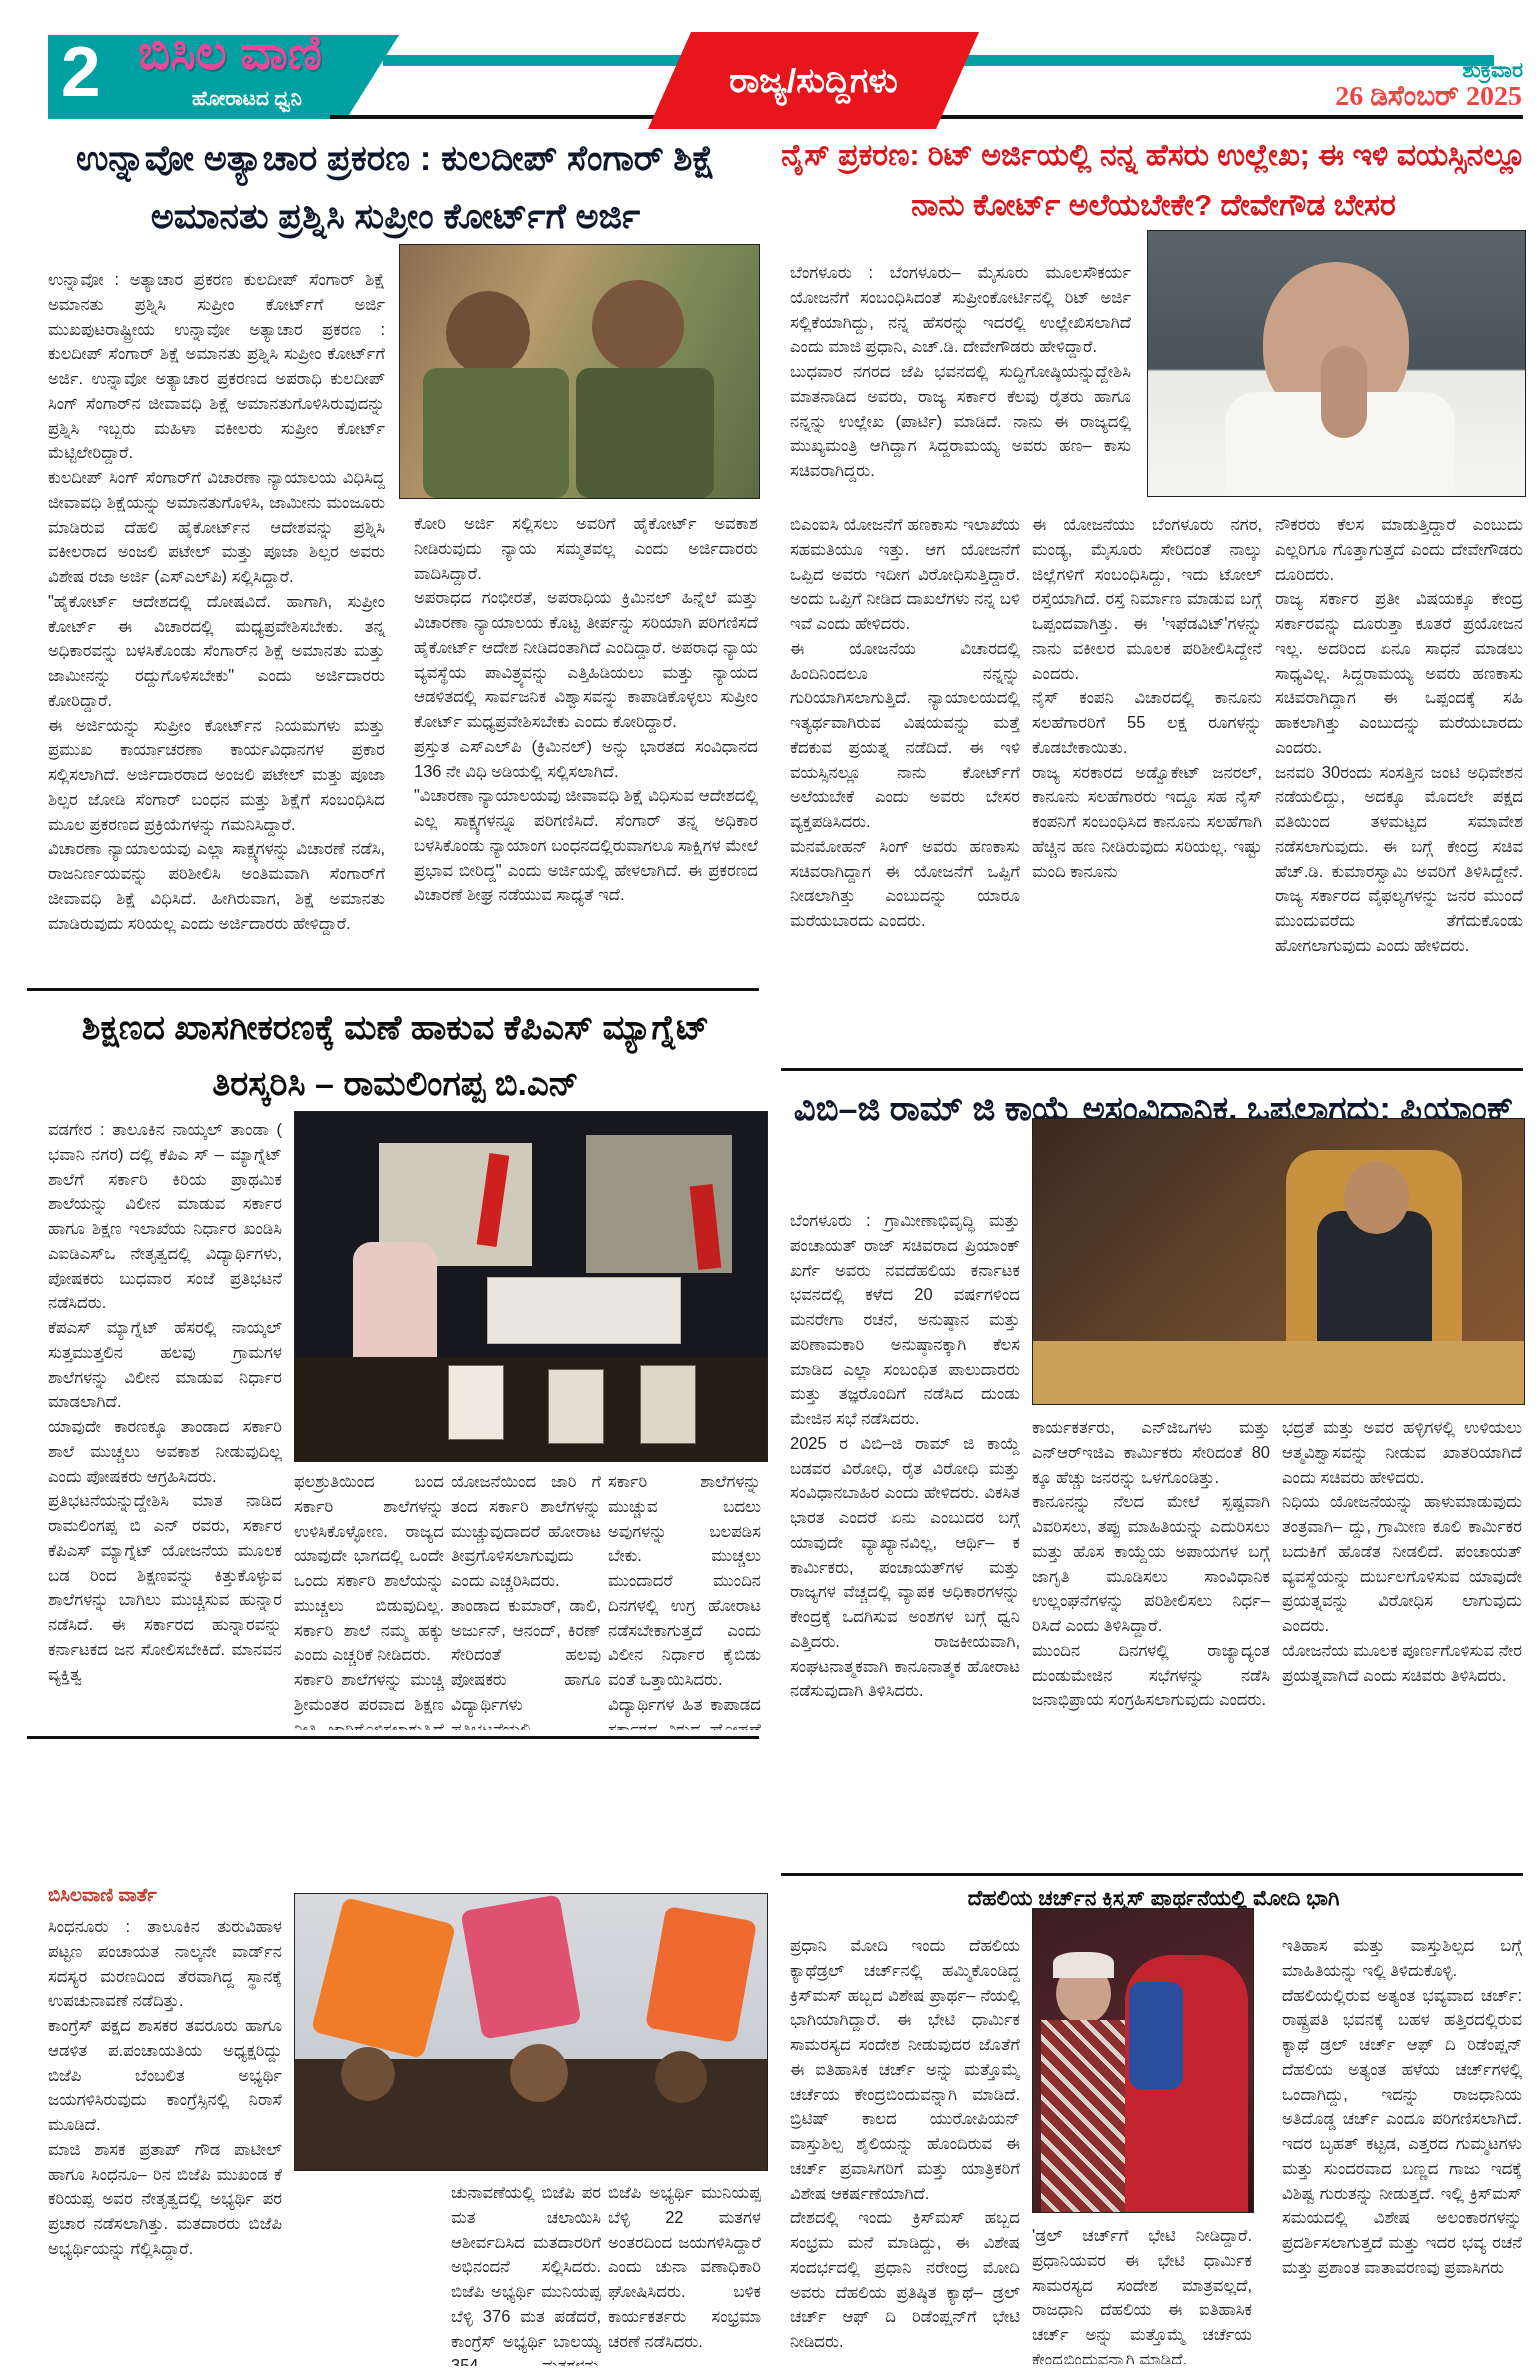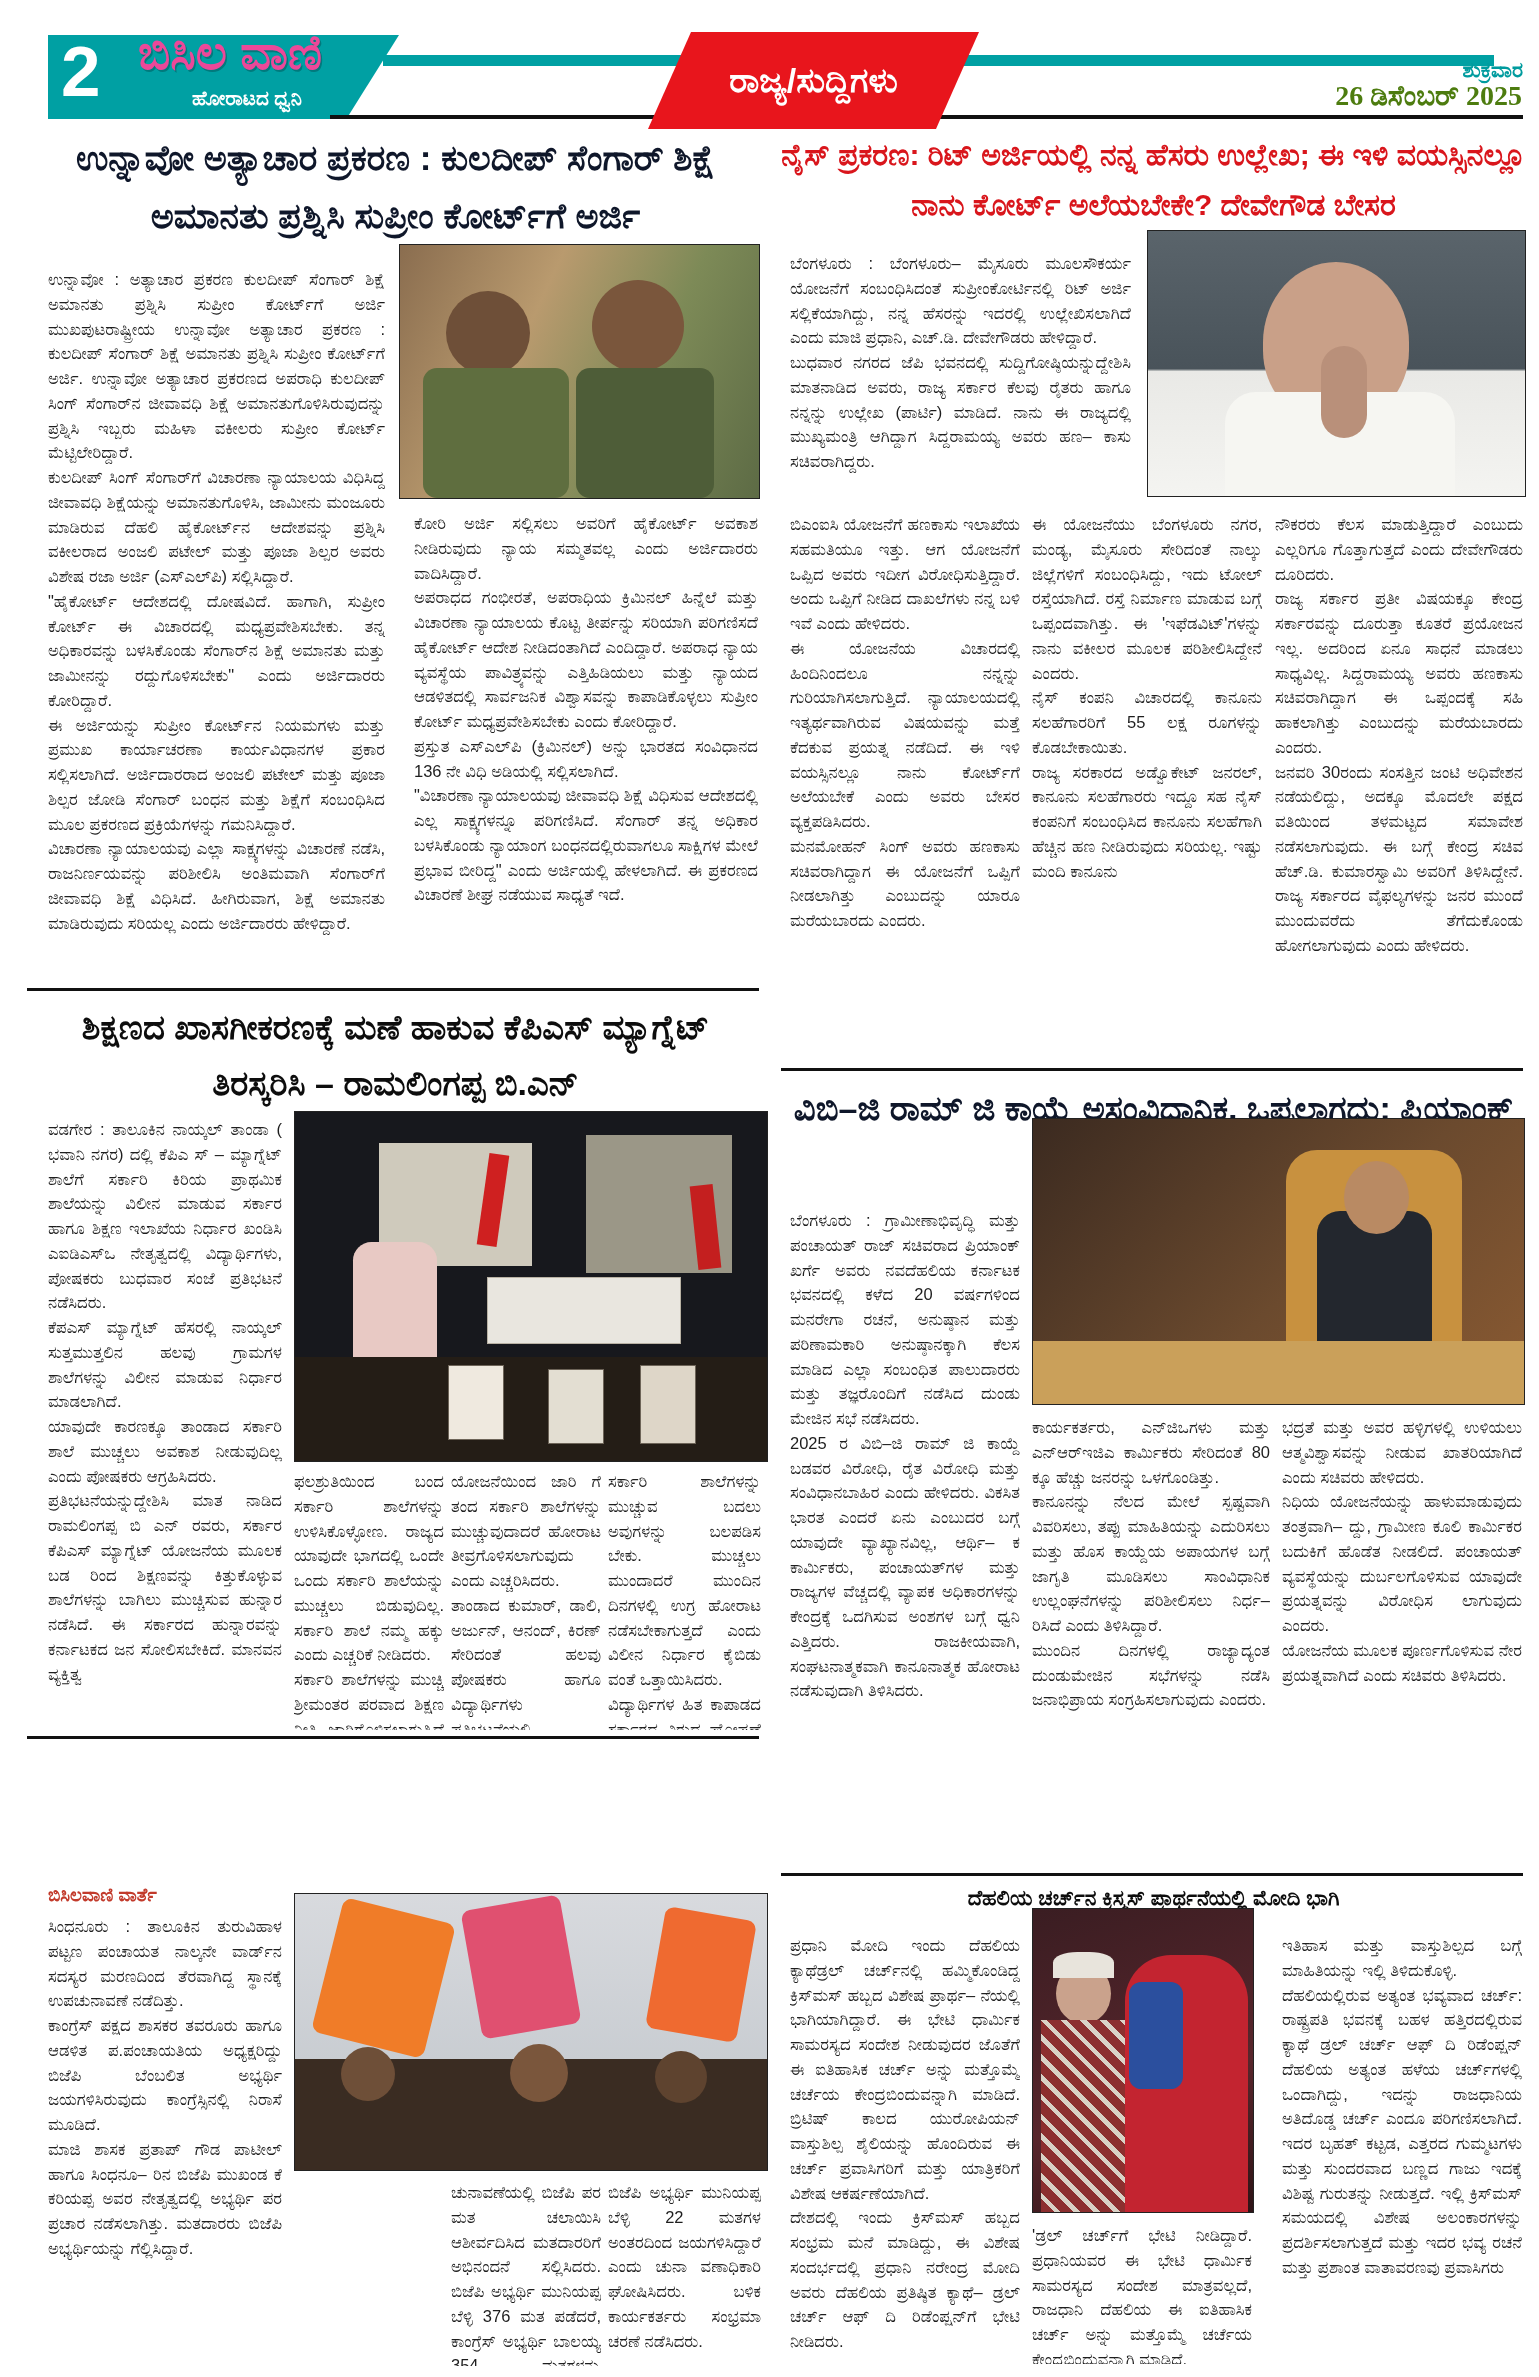--- a/index.html
+++ b/index.html
@@ -10,21 +10,21 @@
               clip-path:polygon(0 0,100% 0,85% 100%,0 100%);}
   .page-num{position:absolute;left:61px;top:35px;font-size:71px;font-weight:bold;color:#ffffff;line-height:1.05;}
   .paper-name{position:absolute;left:138px;top:25px;font-size:48px;font-weight:bold;color:#ec4899;
               text-shadow:1.5px 1.5px 0 #007a7d;}
   .tagline{position:absolute;left:150px;top:87px;font-size:20px;font-weight:bold;color:#ffffff;margin-left:42px;}
   .teal-stripe{position:absolute;left:383px;top:55px;width:1111px;height:10.7px;background:#00a0a3;}
   .red-band{position:absolute;left:648px;top:32px;width:331px;height:97px;background:#e8151c;
             clip-path:polygon(13% 0,100% 0,87% 100%,0 100%);display:flex;align-items:center;justify-content:center;}
   .section-label{font-size:34px;font-weight:bold;color:#ffffff;}
   .weekday{position:absolute;left:1258px;top:58px;width:265px;text-align:right;font-size:21px;font-weight:bold;color:#009b9e;}
-  .date-line{position:absolute;left:1181px;top:80px;width:341px;text-align:right;font-size:28px;font-weight:bold;color:#4d7c0f;
+  .date-line{position:absolute;left:1181px;top:80px;width:341px;text-align:right;font-size:28px;font-weight:bold;color:#ef4444;
              font-family:"Liberation Serif","DejaVu Serif",serif;}
   .header-rule{position:absolute;left:330px;top:115px;width:1193px;height:3.8px;background:#111;}
   
   .headline{position:absolute;font-weight:bold;text-align:center;line-height:1.65;}
   .hl-blue{color:#0f172a;}
   .hl-red{color:#d9161c;}
   .hl-black{color:#0d0d0d;}
   .col{position:absolute;text-align:justify;font-size:16.5px;line-height:1.5;white-space:pre-line;
        overflow:hidden;color:#1e1e1e;}
   .byline{position:absolute;font-size:18.4px;font-weight:bold;color:#c23a2b;}
@@ -34,21 +34,21 @@
   
   #hl-a1{left:31px;top:129px;width:729px;font-size:35px;}
   #hl-a2{left:781px;top:130px;width:745px;font-size:30px;}
   #hl-a3{left:31px;top:999px;width:729px;font-size:34px;}
   #hl-a4{left:781px;top:1080px;width:745px;font-size:34px;}
   #hl-a5{left:31px;top:1750px;width:729px;font-size:35px;}
   #hl-a6{left:781px;top:1881px;width:745px;font-size:21px;}
   
   #a1c1{left:48px;top:267px;width:337px;height:707px;}
   #a1c2{left:414px;top:511px;width:344px;height:463px;}
-  #a2top{left:790px;top:251px;width:341px;height:236px;}
+  #a2top{left:790px;top:260px;width:341px;height:236px;}
   #a2c1{left:790px;top:512px;width:230px;height:546px;}
   #a2c2{left:1032px;top:512px;width:230px;height:546px;}
   #a2c3{left:1275px;top:512px;width:248px;height:546px;}
   #a3c1{left:48px;top:1117px;width:234px;height:612px;}
   #a3ca{left:294px;top:1469px;width:150px;height:261px;}
   #a3cb{left:451px;top:1469px;width:150px;height:261px;}
   #a3cc{left:608px;top:1469px;width:153px;height:261px;}
   #a4c1{left:790px;top:1208px;width:230px;height:660px;}
   #a4c2{left:1032px;top:1415px;width:238px;height:452px;}
   #a4c3{left:1282px;top:1415px;width:240px;height:452px;}

